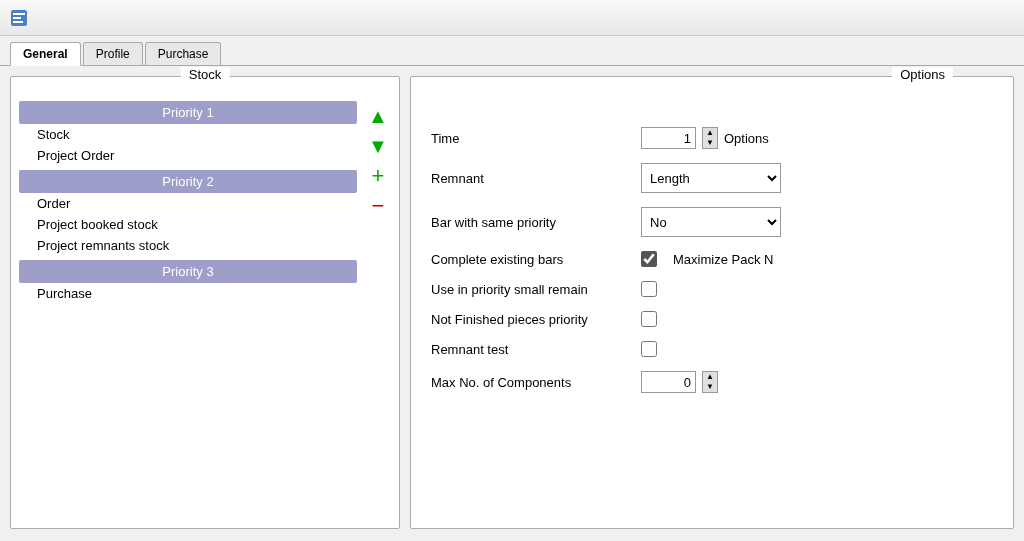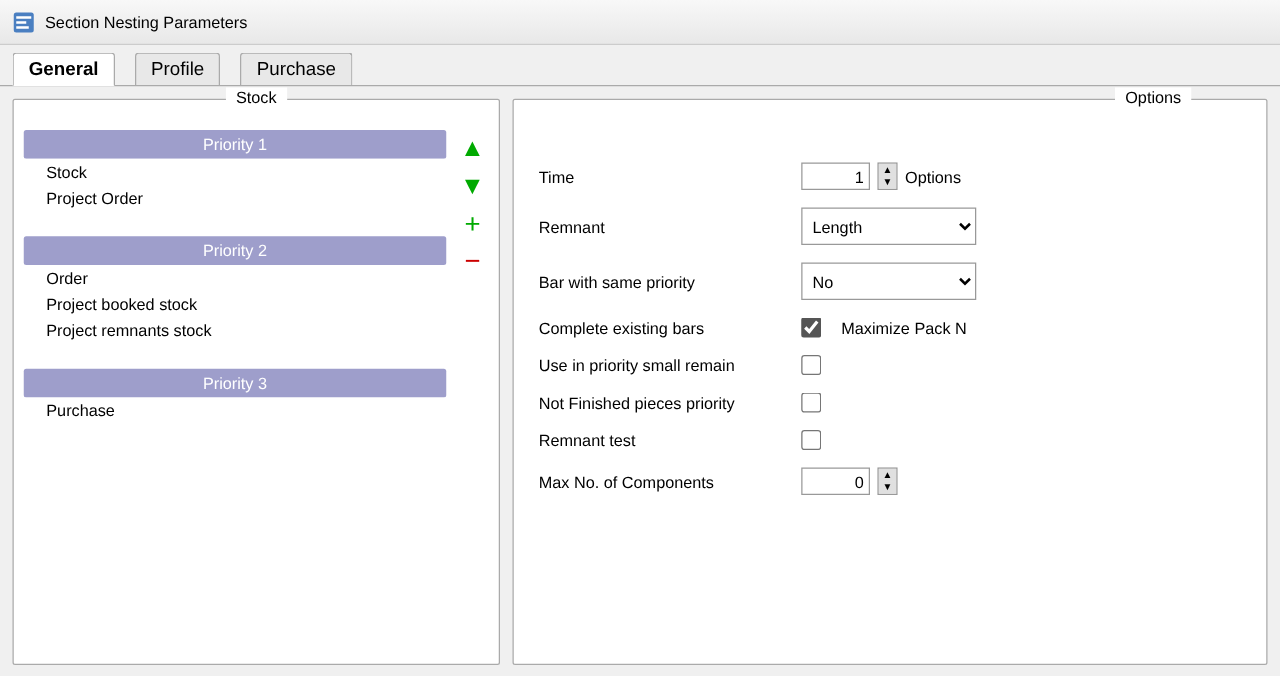--- a/index.html
+++ b/index.html
@@ -40,22 +40,22 @@
       display: flex;
       align-items: flex-end;
       border-bottom: 1px solid #aaa;
       background: #f0f0f0;
     }
     .tab {
       padding: 4px 12px;
       border: 1px solid #aaa;
       background: #e8e8e8;
       cursor: pointer;
-      font-size: 15px;
-      margin-right: 16px;
+      font-size: 12px;
+      margin-right: 2px;
       border-bottom: none;
       border-radius: 3px 3px 0 0;
     }
     .tab.active {
       background: #fff;
       border-bottom: 1px solid #fff;
       margin-bottom: -1px;
       z-index: 1;
       font-weight: bold;
     }
@@ -93,21 +93,21 @@
     }
     .stock-list-container {
       display: flex;
       padding: 10px 8px;
       gap: 8px;
     }
     .stock-list {
       flex: 1;
       display: flex;
       flex-direction: column;
-      gap: 16px;
+      gap: 0;
     }
     .priority-header {
       background: #9e9ecb;
       color: #fff;
       padding: 4px 10px;
       font-size: 13px;
       border-radius: 2px;
       margin-bottom: 0;
       text-align: center;
     }
@@ -244,21 +244,20 @@
 </head>
 <body>
 
 <div class="title-bar">
   <svg class="title-icon" viewBox="0 0 18 18" xmlns="http://www.w3.org/2000/svg">
     <rect x="1" y="1" width="16" height="16" fill="#4a7fc1" rx="2"></rect>
     <rect x="3" y="4" width="12" height="2" fill="#fff"></rect>
     <rect x="3" y="8" width="8" height="2" fill="#fff"></rect>
     <rect x="3" y="12" width="10" height="2" fill="#fff"></rect>
   </svg>
-  <span class="title-text">Section Nesting Parameters</span>
 </div>
 
 <div class="main-content">
 
   <div class="tabs-bar">
     <div class="tab active">General</div>
     <div class="tab">Profile</div>
     <div class="tab">Purchase</div>
   </div>
 

